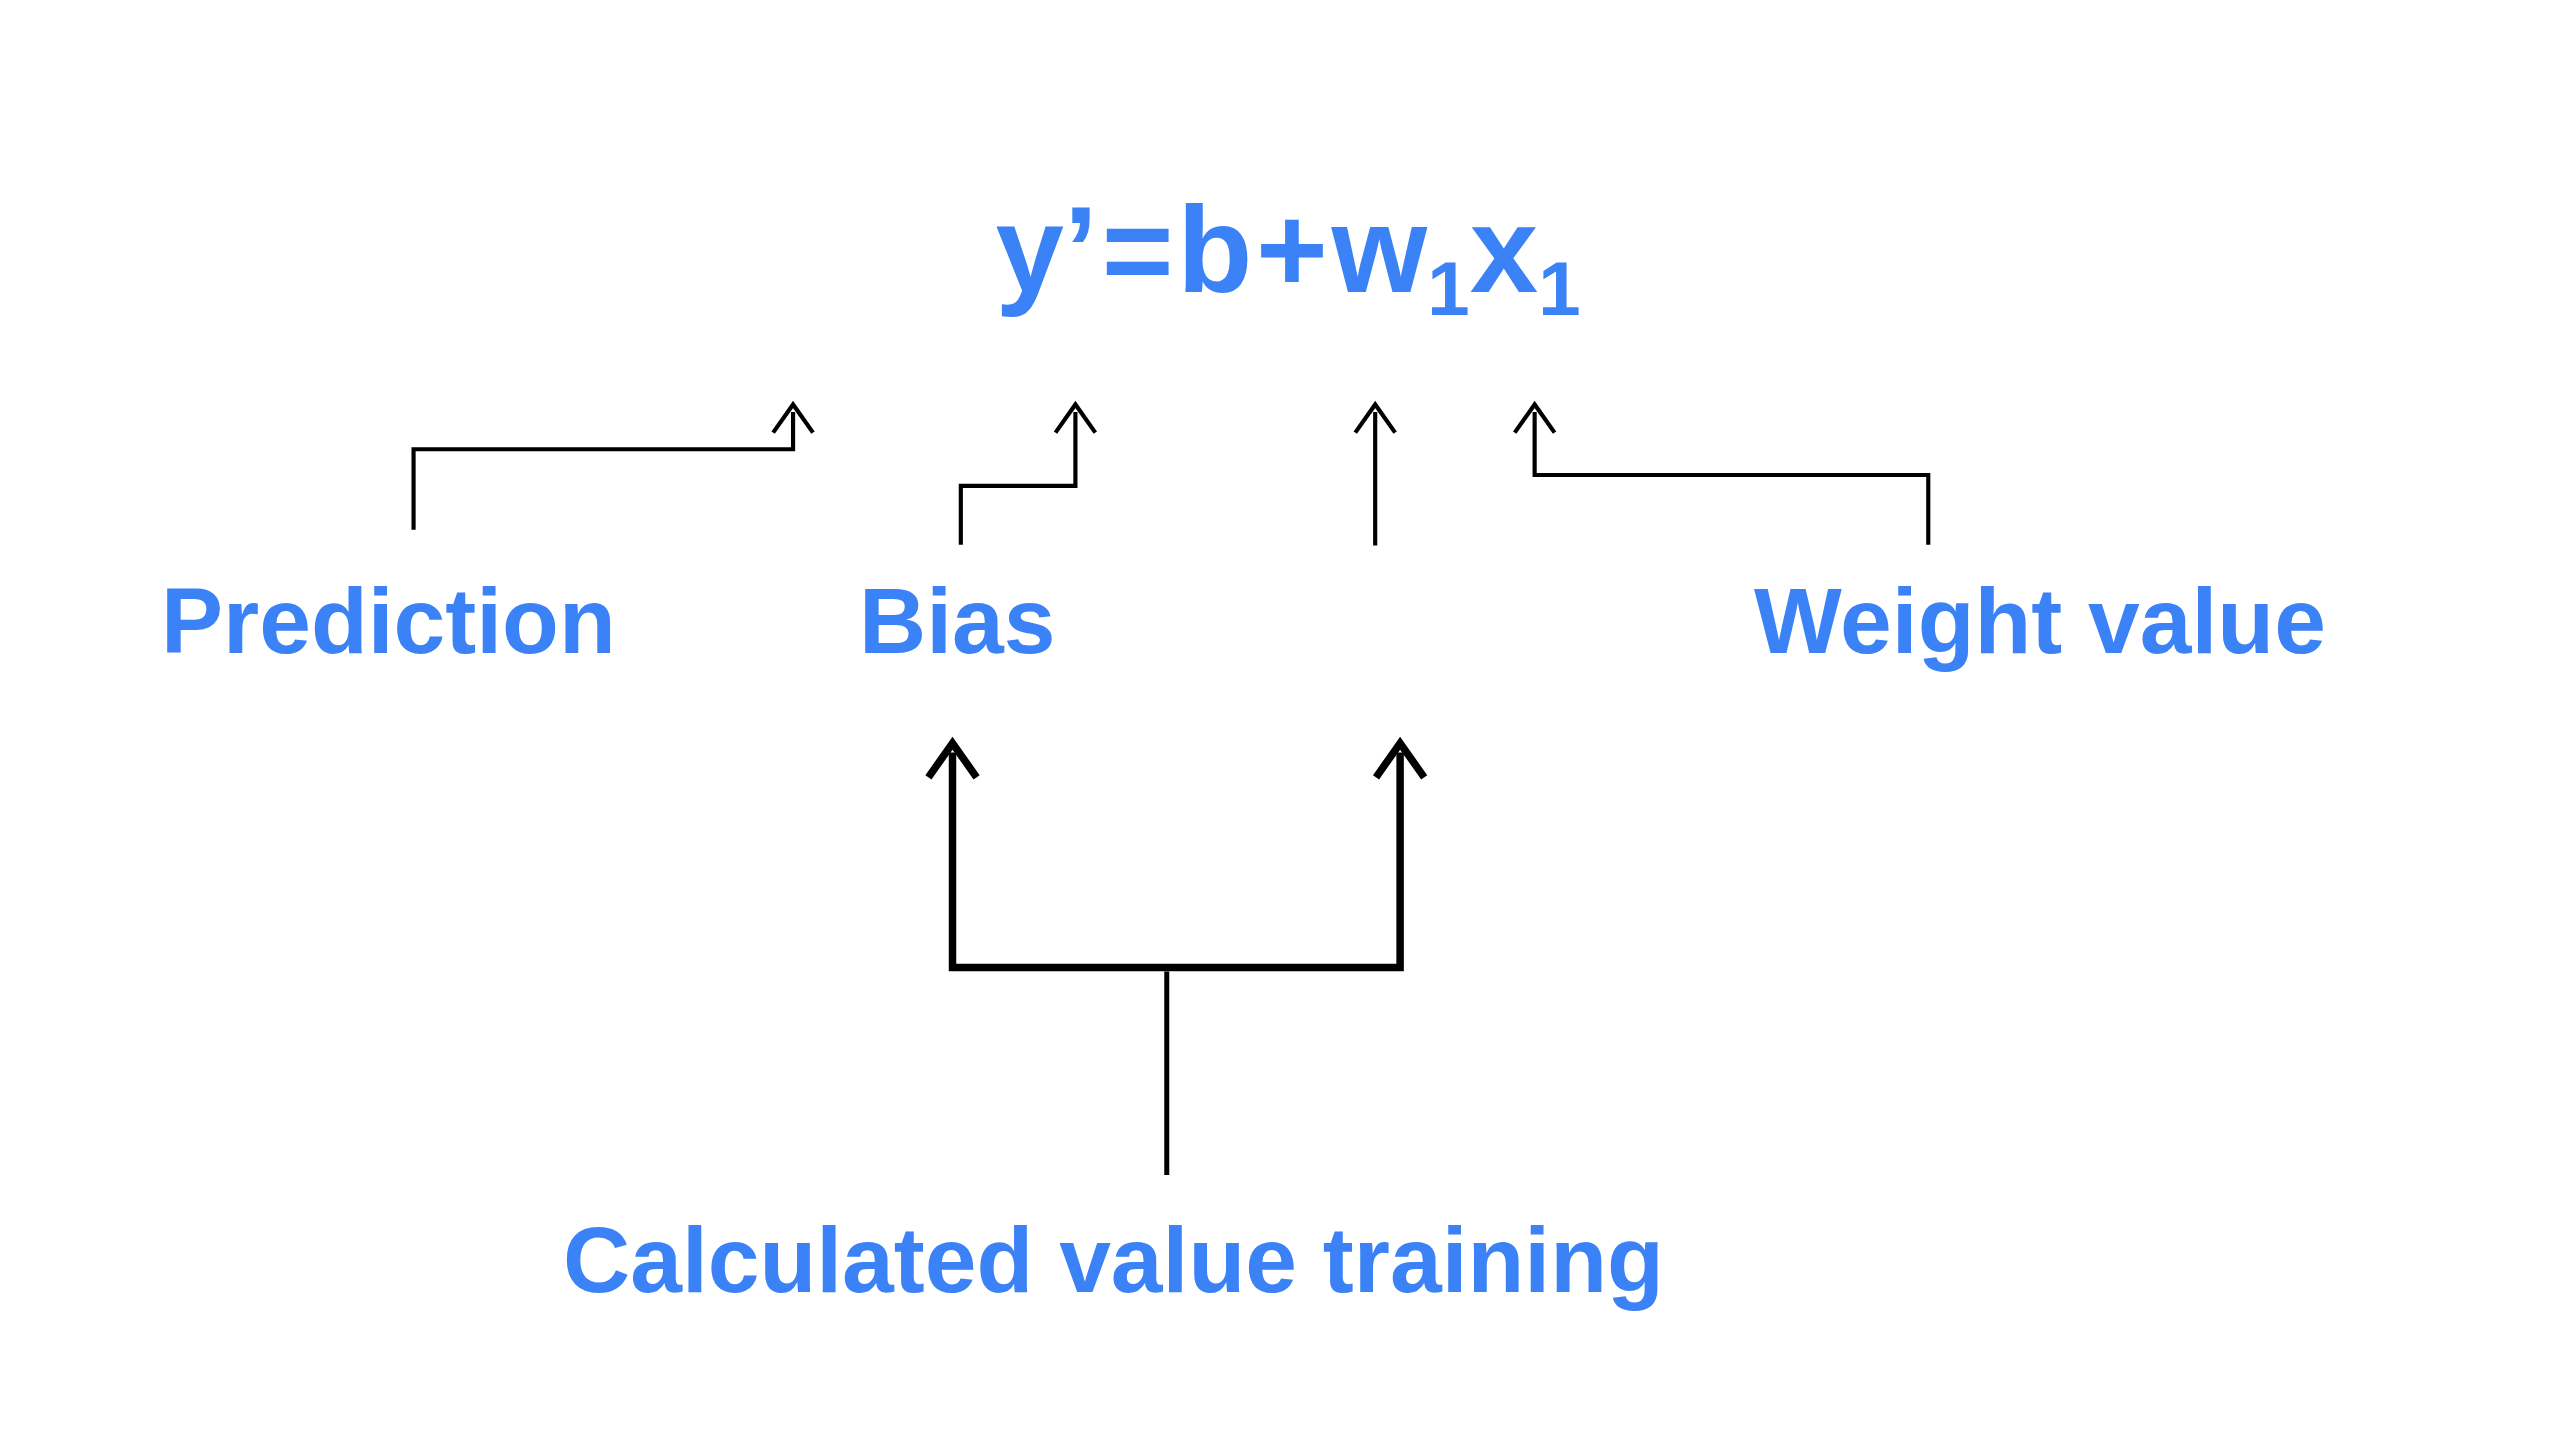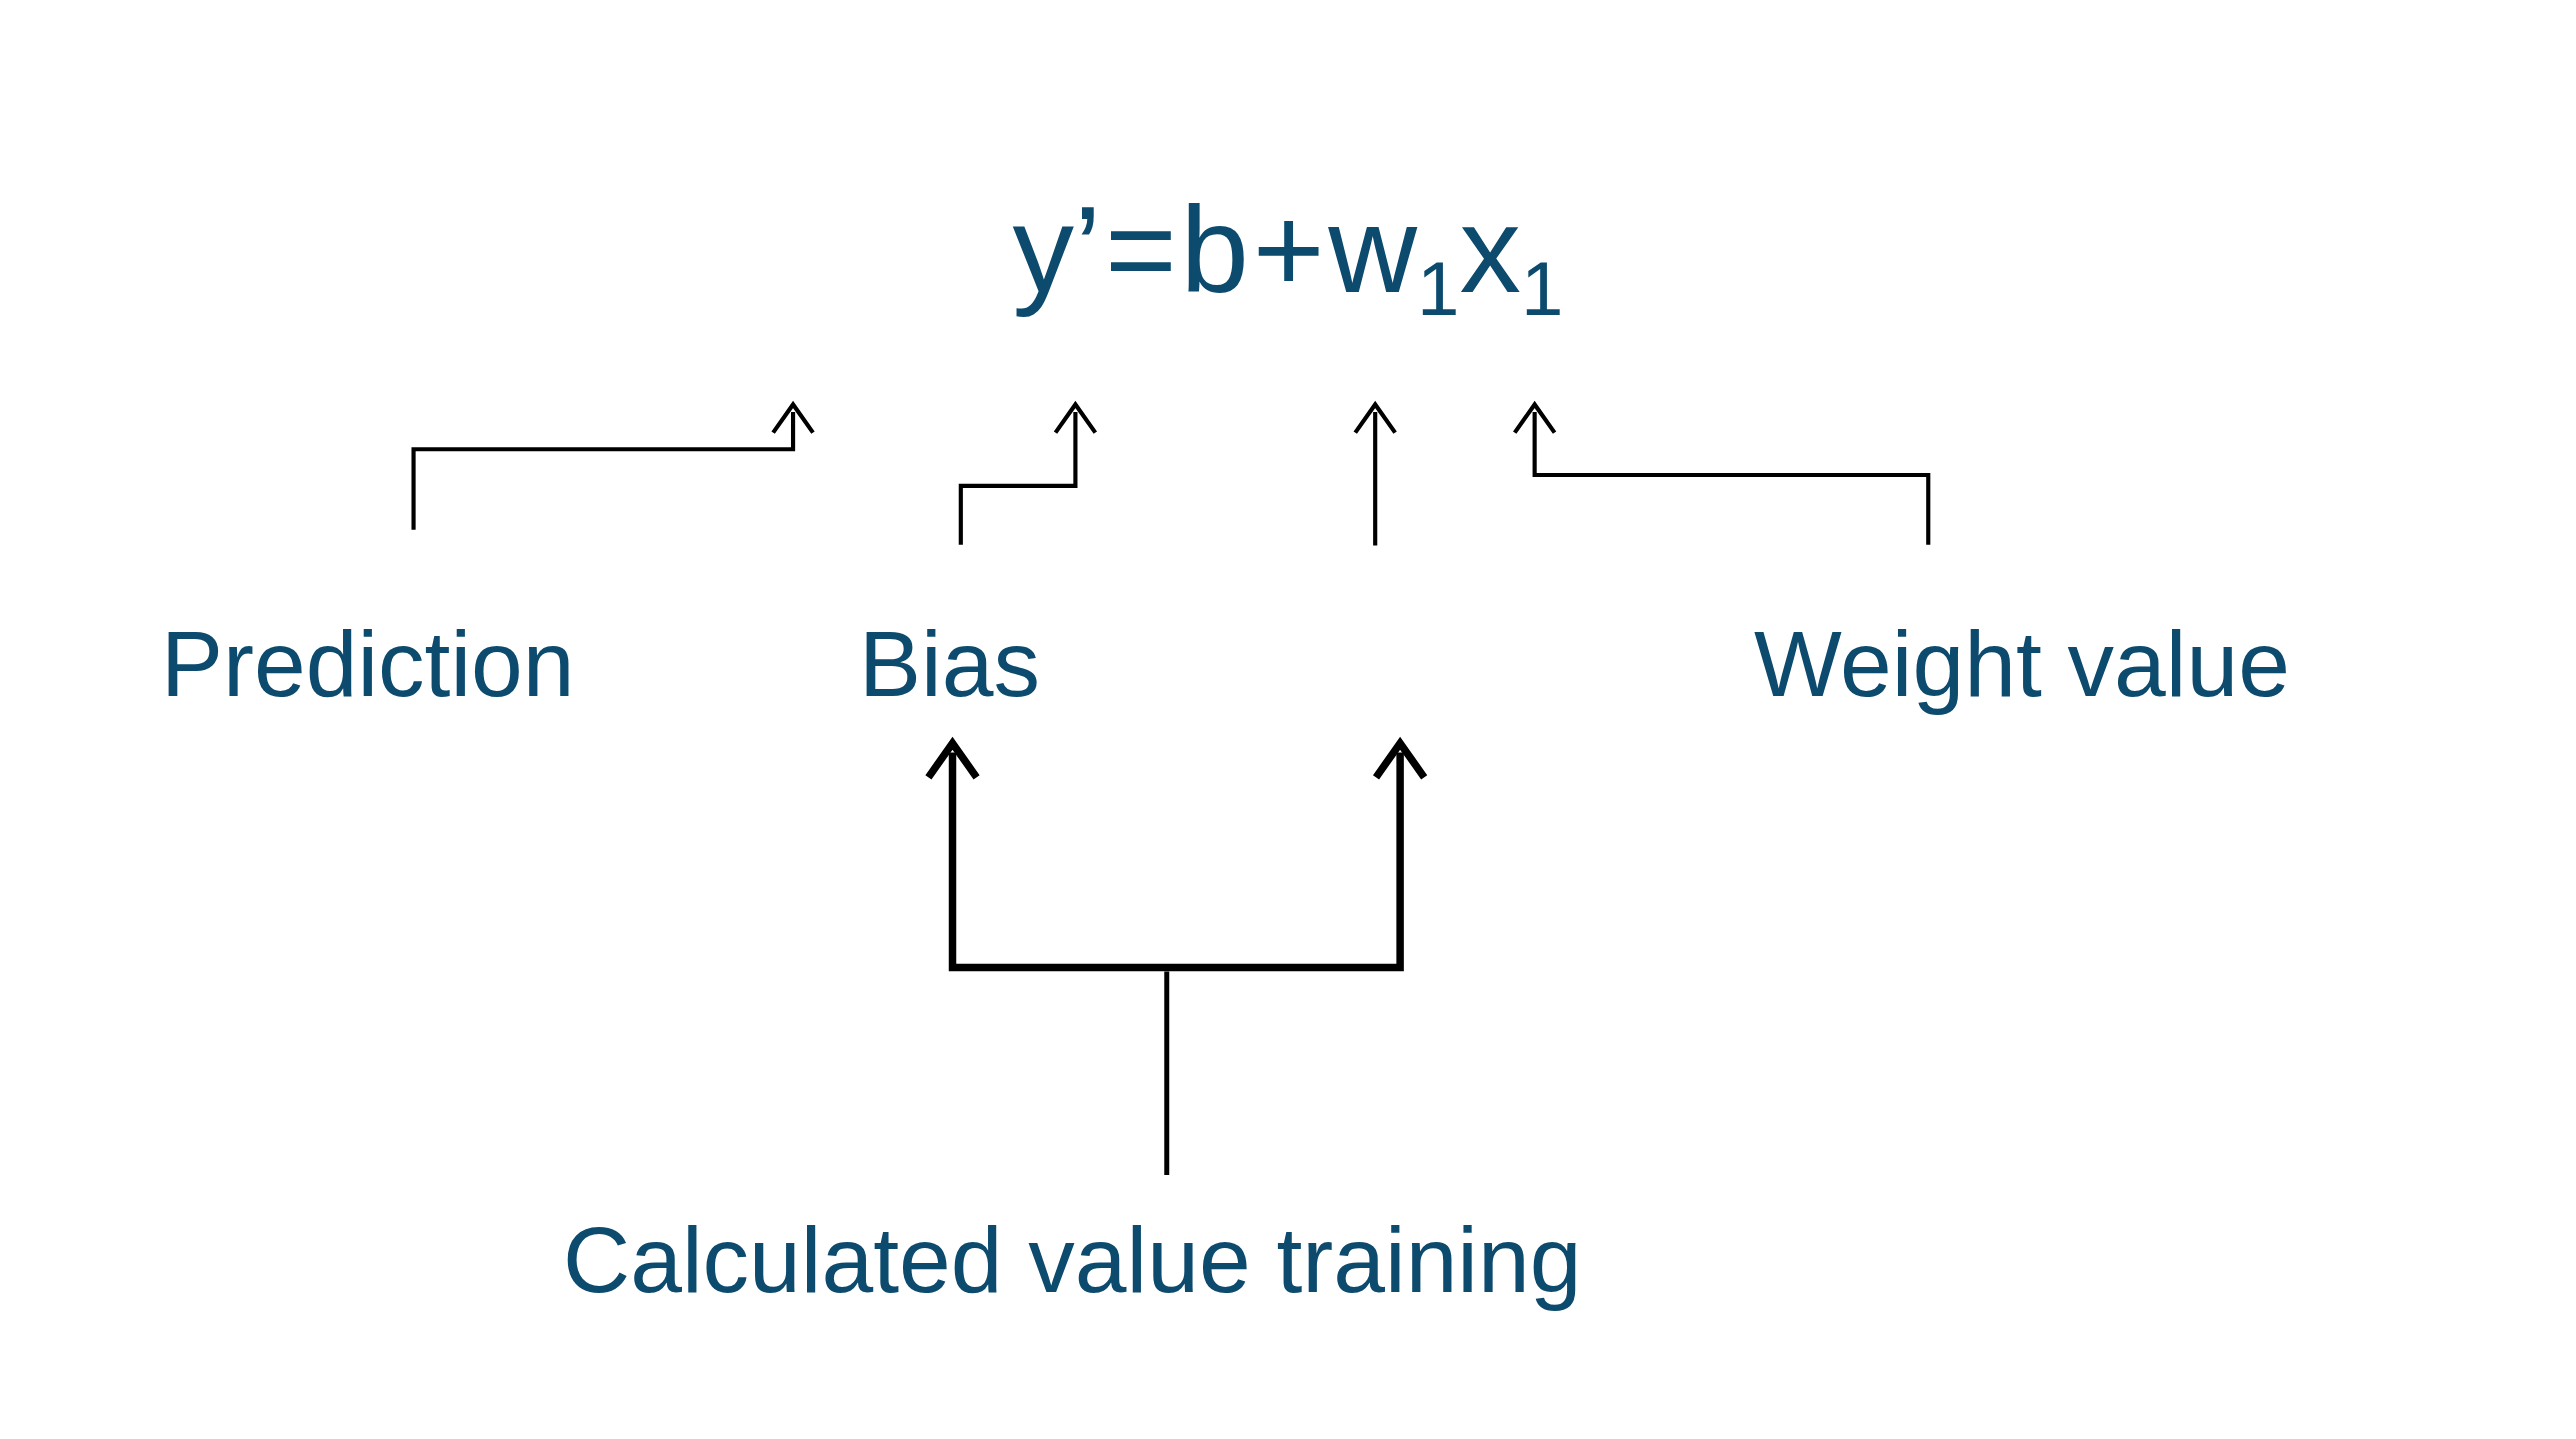--- a/index.html
+++ b/index.html
@@ -19,23 +19,23 @@
   #diagram-svg {
     position: absolute;
     left: 0;
     top: 0;
     width: 2576px;
     height: 1440px;
   }
   .txt {
     position: absolute;
     white-space: pre;
-    color: #0c4a6e;
+    color: #3b82f6;
     font-family: "Liberation Sans", sans-serif;
-    font-weight: 400;
+    font-weight: 700;
     line-height: 1;
   }
   
   #equation {
     left: 0;
     top: 188px;
     width: 2576px;
     text-align: center;
     font-size: 123px;
     letter-spacing: 0px;
@@ -55,21 +55,20 @@
     left: 0;
     top: 575px;
     width: 2576px;
     height: 100px;
   }
   #label-row .lbl {
     position: absolute;
     top: 0;
     font-size: 93px;
     white-space: pre;
-    margin-top: 43px;
   }
   #lbl-prediction { left: 161px; }
   #lbl-bias       { left: 859px; }
   #lbl-weight     { left: 1206px; }
   #lbl-feature    { left: 1754px; }
   
   #caption {
     left: 563px;
     top: 1214px;
     font-size: 93px;

